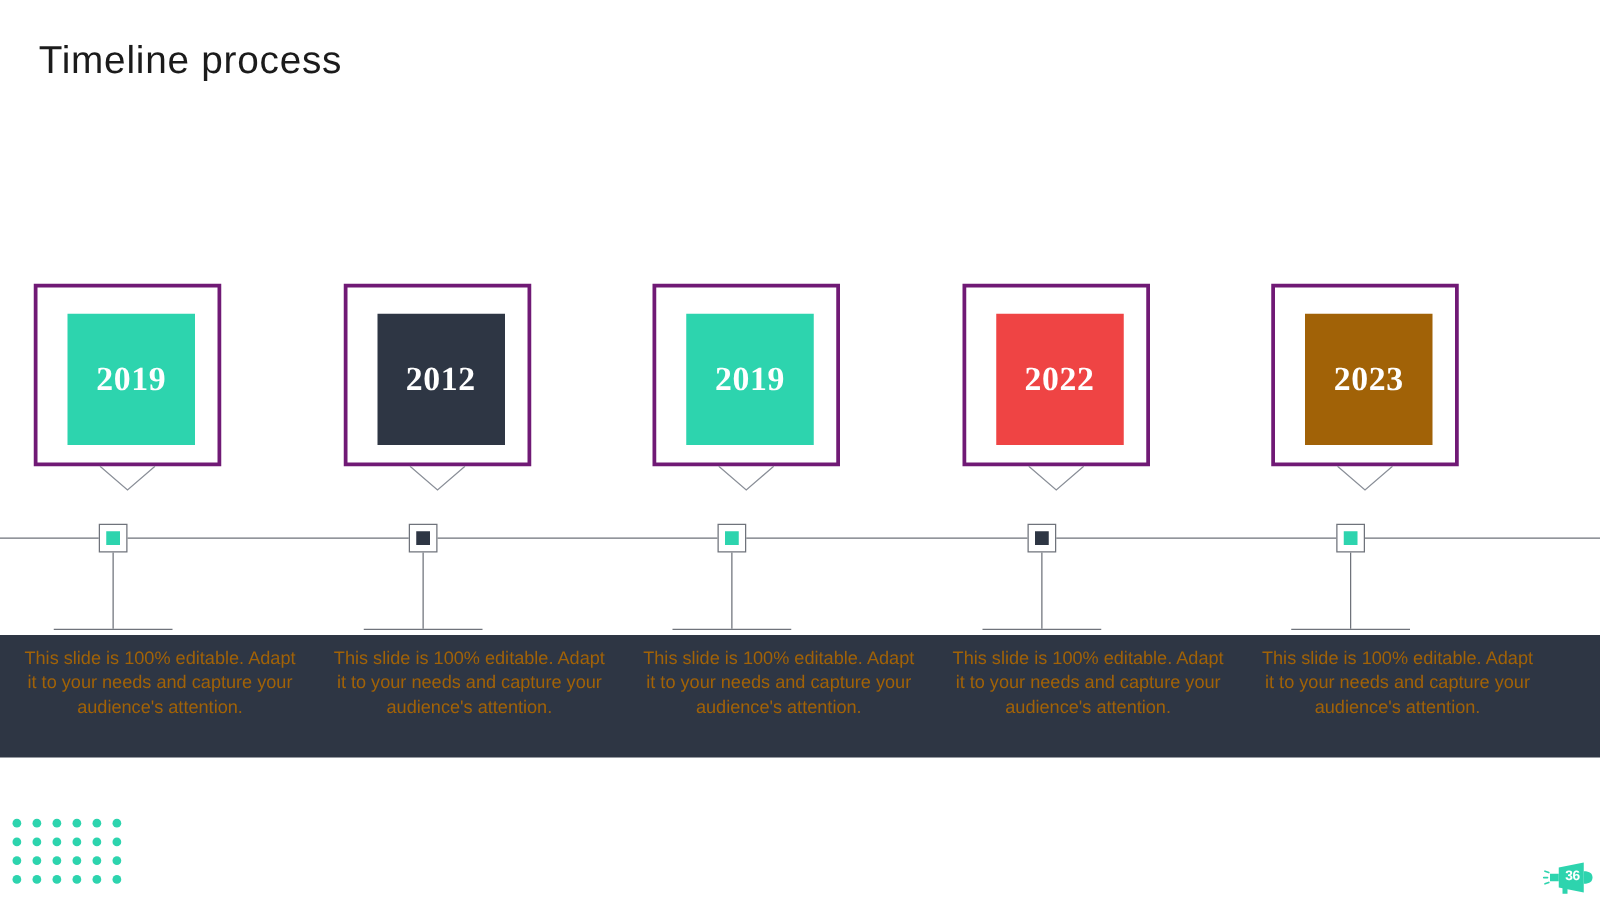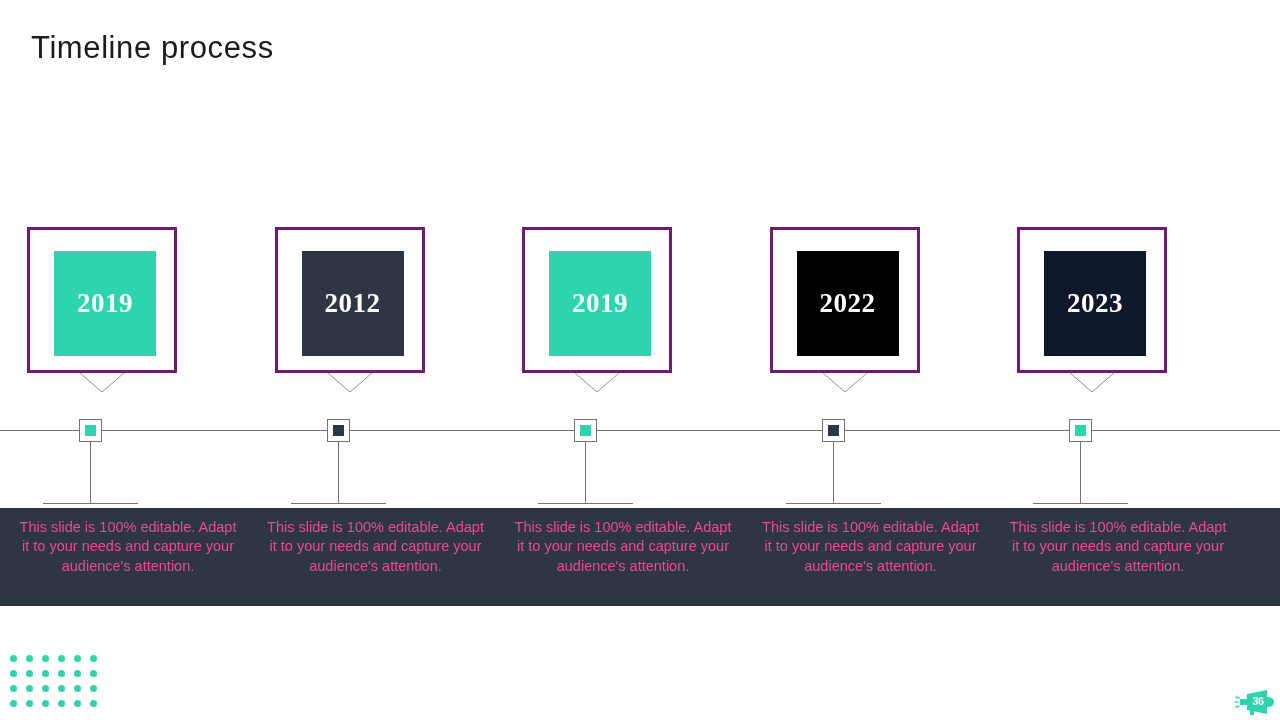--- a/index.html
+++ b/index.html
@@ -134,21 +134,21 @@
     background: #6f737b;
   }
 
   
   .desc-text {
     position: absolute;
     top: 518px;
     left: 10px;
     width: 228px;
     text-align: center;
-    color: #ec4899;
+    color: #a16207;
     font-size: 14.5px;
     line-height: 19.3px;
   }
 
   
   #dot-grid {
     position: absolute;
     left: 10px;
     top: 655px;
     display: grid;
@@ -243,39 +243,39 @@
       </div>
       <div class="axis-node">
         <span class="axis-node-dot" style="background: rgb(45, 212, 174);"></span>
       </div>
       <div class="drop-line"></div>
       <div class="drop-stub"></div>
       <div class="desc-text">This slide is 100% editable. Adapt it to your needs and capture your audience's attention.</div>
     </div>
     <div class="milestone-col" style="left: 746.5px;">
       <div class="year-card">
-        <div class="year-inner" style="background: #000000;">
+        <div class="year-inner" style="background: #ef4444;">
           <span class="year-label">2022</span>
         </div>
       </div>
       <div class="card-chevron">
         <svg width="46" height="22" viewBox="0 0 46 22">
           <path d="M1 1 L23 20 L45 1" fill="none" stroke="#8a8f98" stroke-width="1"></path>
         </svg>
       </div>
       <div class="axis-node">
         <span class="axis-node-dot" style="background: rgb(46, 54, 68);"></span>
       </div>
       <div class="drop-line"></div>
       <div class="drop-stub"></div>
       <div class="desc-text">This slide is 100% editable. Adapt it to your needs and capture your audience's attention.</div>
     </div>
     <div class="milestone-col" style="left: 994px;">
       <div class="year-card">
-        <div class="year-inner" style="background: #0f172a;">
+        <div class="year-inner" style="background: #a16207;">
           <span class="year-label">2023</span>
         </div>
       </div>
       <div class="card-chevron">
         <svg width="46" height="22" viewBox="0 0 46 22">
           <path d="M1 1 L23 20 L45 1" fill="none" stroke="#8a8f98" stroke-width="1"></path>
         </svg>
       </div>
       <div class="axis-node">
         <span class="axis-node-dot" style="background: rgb(45, 212, 174);"></span>

